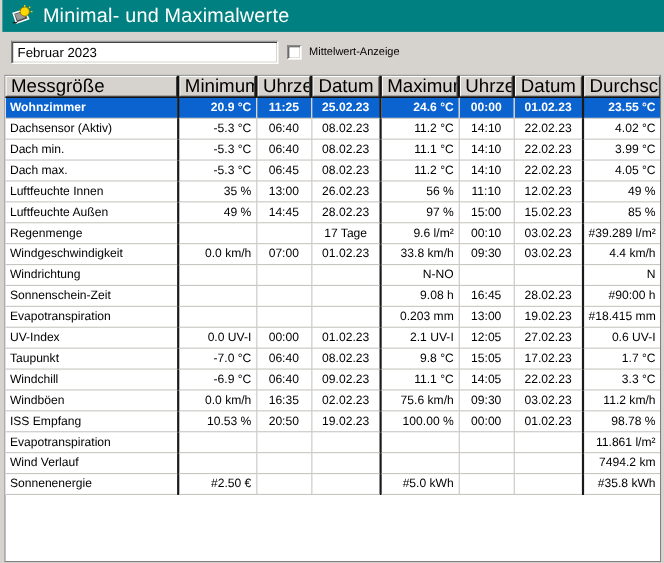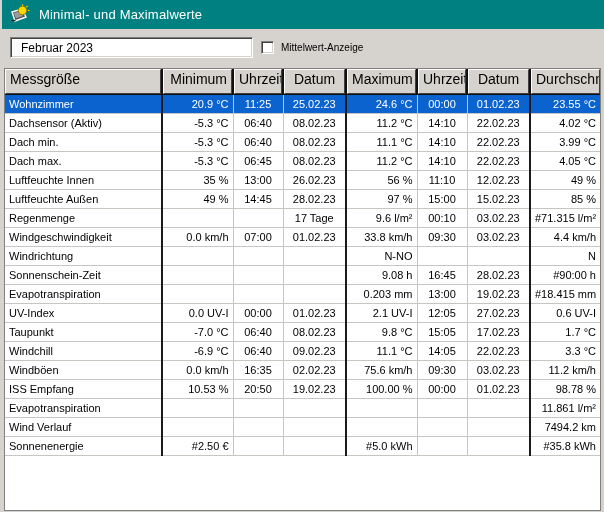--- a/index.html
+++ b/index.html
@@ -11,61 +11,61 @@
   body{font-family:"Liberation Sans","DejaVu Sans",sans-serif;}
   .window{
     position:relative; width:604px; height:512px; background:var(--window-bg);
     overflow:hidden; border-left:2px solid #d6d3ce;
   }
   
   .titlebar{
     position:absolute; left:0; top:0; width:604px; height:29px;
     background:var(--titlebar); display:flex; align-items:center; gap:9px; padding-left:7px;
   }
-  .titlebar .title{ color:var(--title-text); font-size:13px; letter-spacing:0.2px; }
+  .titlebar .title{ color:var(--title-text); font-size:18px; letter-spacing:0.2px; }
   .app-icon{ width:21px; height:21px; display:block; }
   
   .period-input{
     position:absolute; left:8px; top:37px; width:243px; height:21px;
     background:#fff; border:1px solid; border-color:#808080 #ffffff #ffffff #808080;
     box-shadow:inset 1px 1px 0 #404040, inset -1px -1px 0 #d6d3ce;
     font-family:"Liberation Sans","DejaVu Sans",sans-serif; font-size:12px; color:#000;
-    padding:0 10px; outline:none;
+    padding:0 5px; outline:none;
   }
   
   .checkbox{
     position:absolute; left:259px; top:41px; width:13px; height:13px; background:#fff;
     border:1px solid; border-color:#808080 #ffffff #ffffff #808080;
     box-shadow:inset 1px 1px 0 #404040, inset -1px -1px 0 #d6d3ce;
     font-size:10px; line-height:11px; text-align:center; color:#000; cursor:default;
   }
   .checkbox-label{
     position:absolute; left:279px; top:41px; font-size:10px; color:#000; line-height:13px;
   }
   
   .table-wrap{
     position:absolute; left:2px; top:68px; width:597px; height:443px;
     background:var(--table-bg); border:1px solid #808080;
   }
   table{ border-collapse:collapse; table-layout:fixed; width:595px; background:var(--table-bg); }
   th{ padding:0; background:#111; border:0; border-right:2px solid #111; border-bottom:1px solid #111; font-weight:normal; }
   th:last-child{ border-right:0; }
   .hbtn{
-    height:25px; line-height:18px; background:#d6d3ce; color:#000; font-size:14px;
+    height:19px; line-height:18px; background:#d6d3ce; color:#000; font-size:17px;
     border-top:1px solid #ffffff; border-left:1px solid #ffffff;
     border-right:1px solid #404040; border-bottom:1px solid #404040;
     padding:0 4px; white-space:nowrap; overflow:hidden;
   }
   td{
     height:19px; font-size:11px; color:#000; padding:0 4px; white-space:nowrap; overflow:hidden;
     border-bottom:1px solid #c9c6c1;
   }
   .isep{ border-right:1px solid #c9c6c1; }
   .gsep{ border-right:2px solid #1a1a1a; }
-  tr.sel td{ background:var(--selection); color:var(--selection-text); }
+  tr.sel td{ background:var(--selection); color:var(--selection-text);font-weight:bold; }
   .al{text-align:left} .ar{text-align:right} .ac{text-align:center}
 </style>
 </head>
 <body>
 
 <div class="window">
 
   <div class="titlebar">
     <svg class="app-icon" viewBox="0 0 21 21">
       <path d="M3 8 L13 5 L17 13 L6 17 Z" fill="#4d4d4d" stroke="#ffffff" stroke-width="1.4"></path>
@@ -184,21 +184,21 @@
             <td class="ar">85 %</td>
           </tr>
           <tr>
             <td class="al gsep">Regenmenge</td>
             <td class="ar isep"></td>
             <td class="ac isep"></td>
             <td class="ac gsep">17 Tage</td>
             <td class="ar isep">9.6 l/m²</td>
             <td class="ac isep">00:10</td>
             <td class="ac gsep">03.02.23</td>
-            <td class="ar">#71.315 l/m²</td>
+            <td class="ar">#39.289 l/m²</td>
           </tr>
           <tr>
             <td class="al gsep">Windgeschwindigkeit</td>
             <td class="ar isep">0.0 km/h</td>
             <td class="ac isep">07:00</td>
             <td class="ac gsep">01.02.23</td>
             <td class="ar isep">33.8 km/h</td>
             <td class="ac isep">09:30</td>
             <td class="ac gsep">03.02.23</td>
             <td class="ar">4.4 km/h</td>

